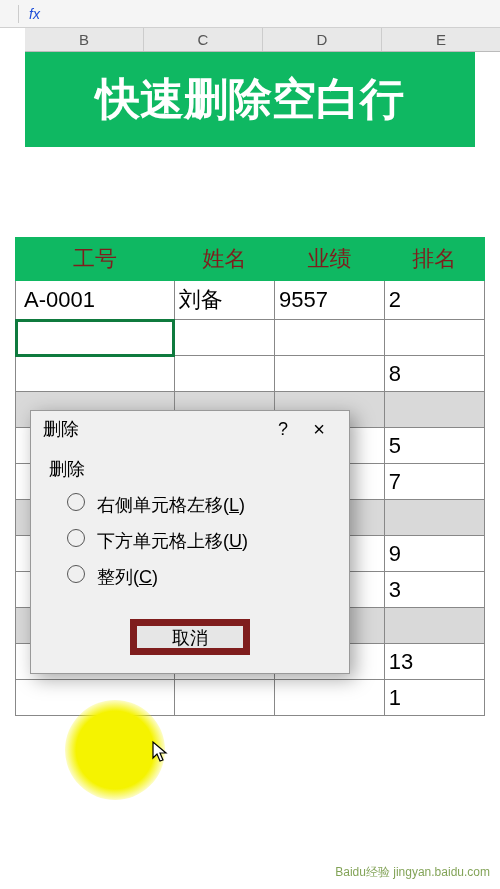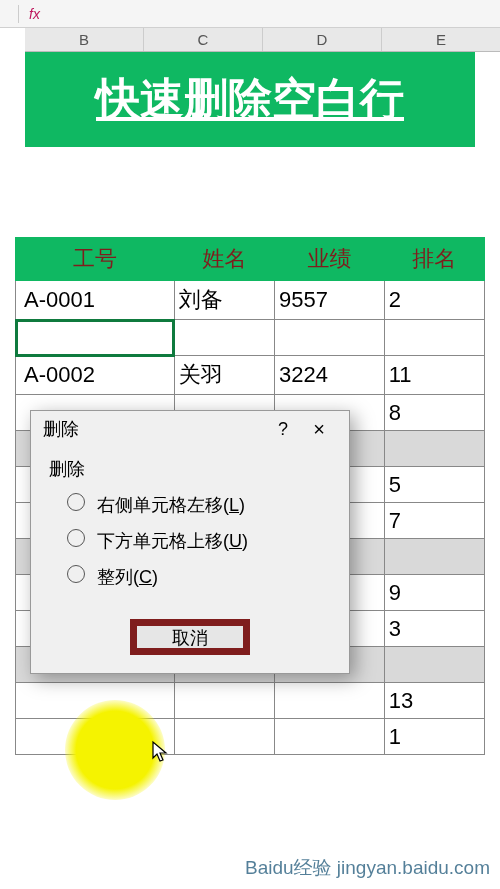--- a/index.html
+++ b/index.html
@@ -22,21 +22,21 @@
       background: #f5f5f5;
     }
     .formula-bar .divider {
       width: 1px;
       height: 18px;
       background: #ccc;
       margin: 0 10px;
     }
     .fx-label {
       font-style: italic;
-      color: #be185d;
+      color: #1d4ed8;
       font-size: 14px;
     }
     
     
     .col-headers {
       display: flex;
       background: #e8e8e8;
       border-bottom: 1px solid #bbb;
       height: 24px;
       margin-left: 25px;
@@ -53,21 +53,20 @@
     
     
     .title-banner {
       background: #0fb862;
       color: #fff;
       font-size: 44px;
       font-weight: bold;
       text-align: center;
       padding: 18px 0;
       margin: 0 25px 0 25px;
-      text-decoration: underline;
     }
     
     
     .data-table {
       margin: 90px 15px 0 15px;
       border-collapse: collapse;
       width: calc(100% - 30px);
     }
     .data-table th {
       background: #0fb862;
@@ -199,22 +198,22 @@
       left: 150px;
       z-index: 5;
       pointer-events: none;
     }
     
     
     .watermark {
       position: absolute;
       bottom: 8px;
       right: 10px;
-      color: #0c4a6e;
-      font-size: 19px;
+      color: #4d7c0f;
+      font-size: 12px;
       opacity: 0.7;
     }
   </style>
 </head>
 <body>
 
 <div class="formula-bar">
   <div class="divider"></div>
   <span class="fx-label">fx</span>
 </div>
@@ -242,26 +241,20 @@
         <td class="id-col">A-0001</td>
         <td>刘备</td>
         <td>9557</td>
         <td>2</td>
       </tr>
       <tr class="selected-blank">
         <td class="id-col"></td>
         <td></td>
         <td></td>
         <td></td>
-      </tr>
-      <tr>
-        <td class="id-col">A-0002</td>
-        <td>关羽</td>
-        <td>3224</td>
-        <td>11</td>
       </tr>
       <tr>
         <td class="id-col"></td>
         <td></td>
         <td></td>
         <td>8</td>
       </tr>
       <tr class="blank-row">
         <td class="id-col"></td>
         <td></td>

